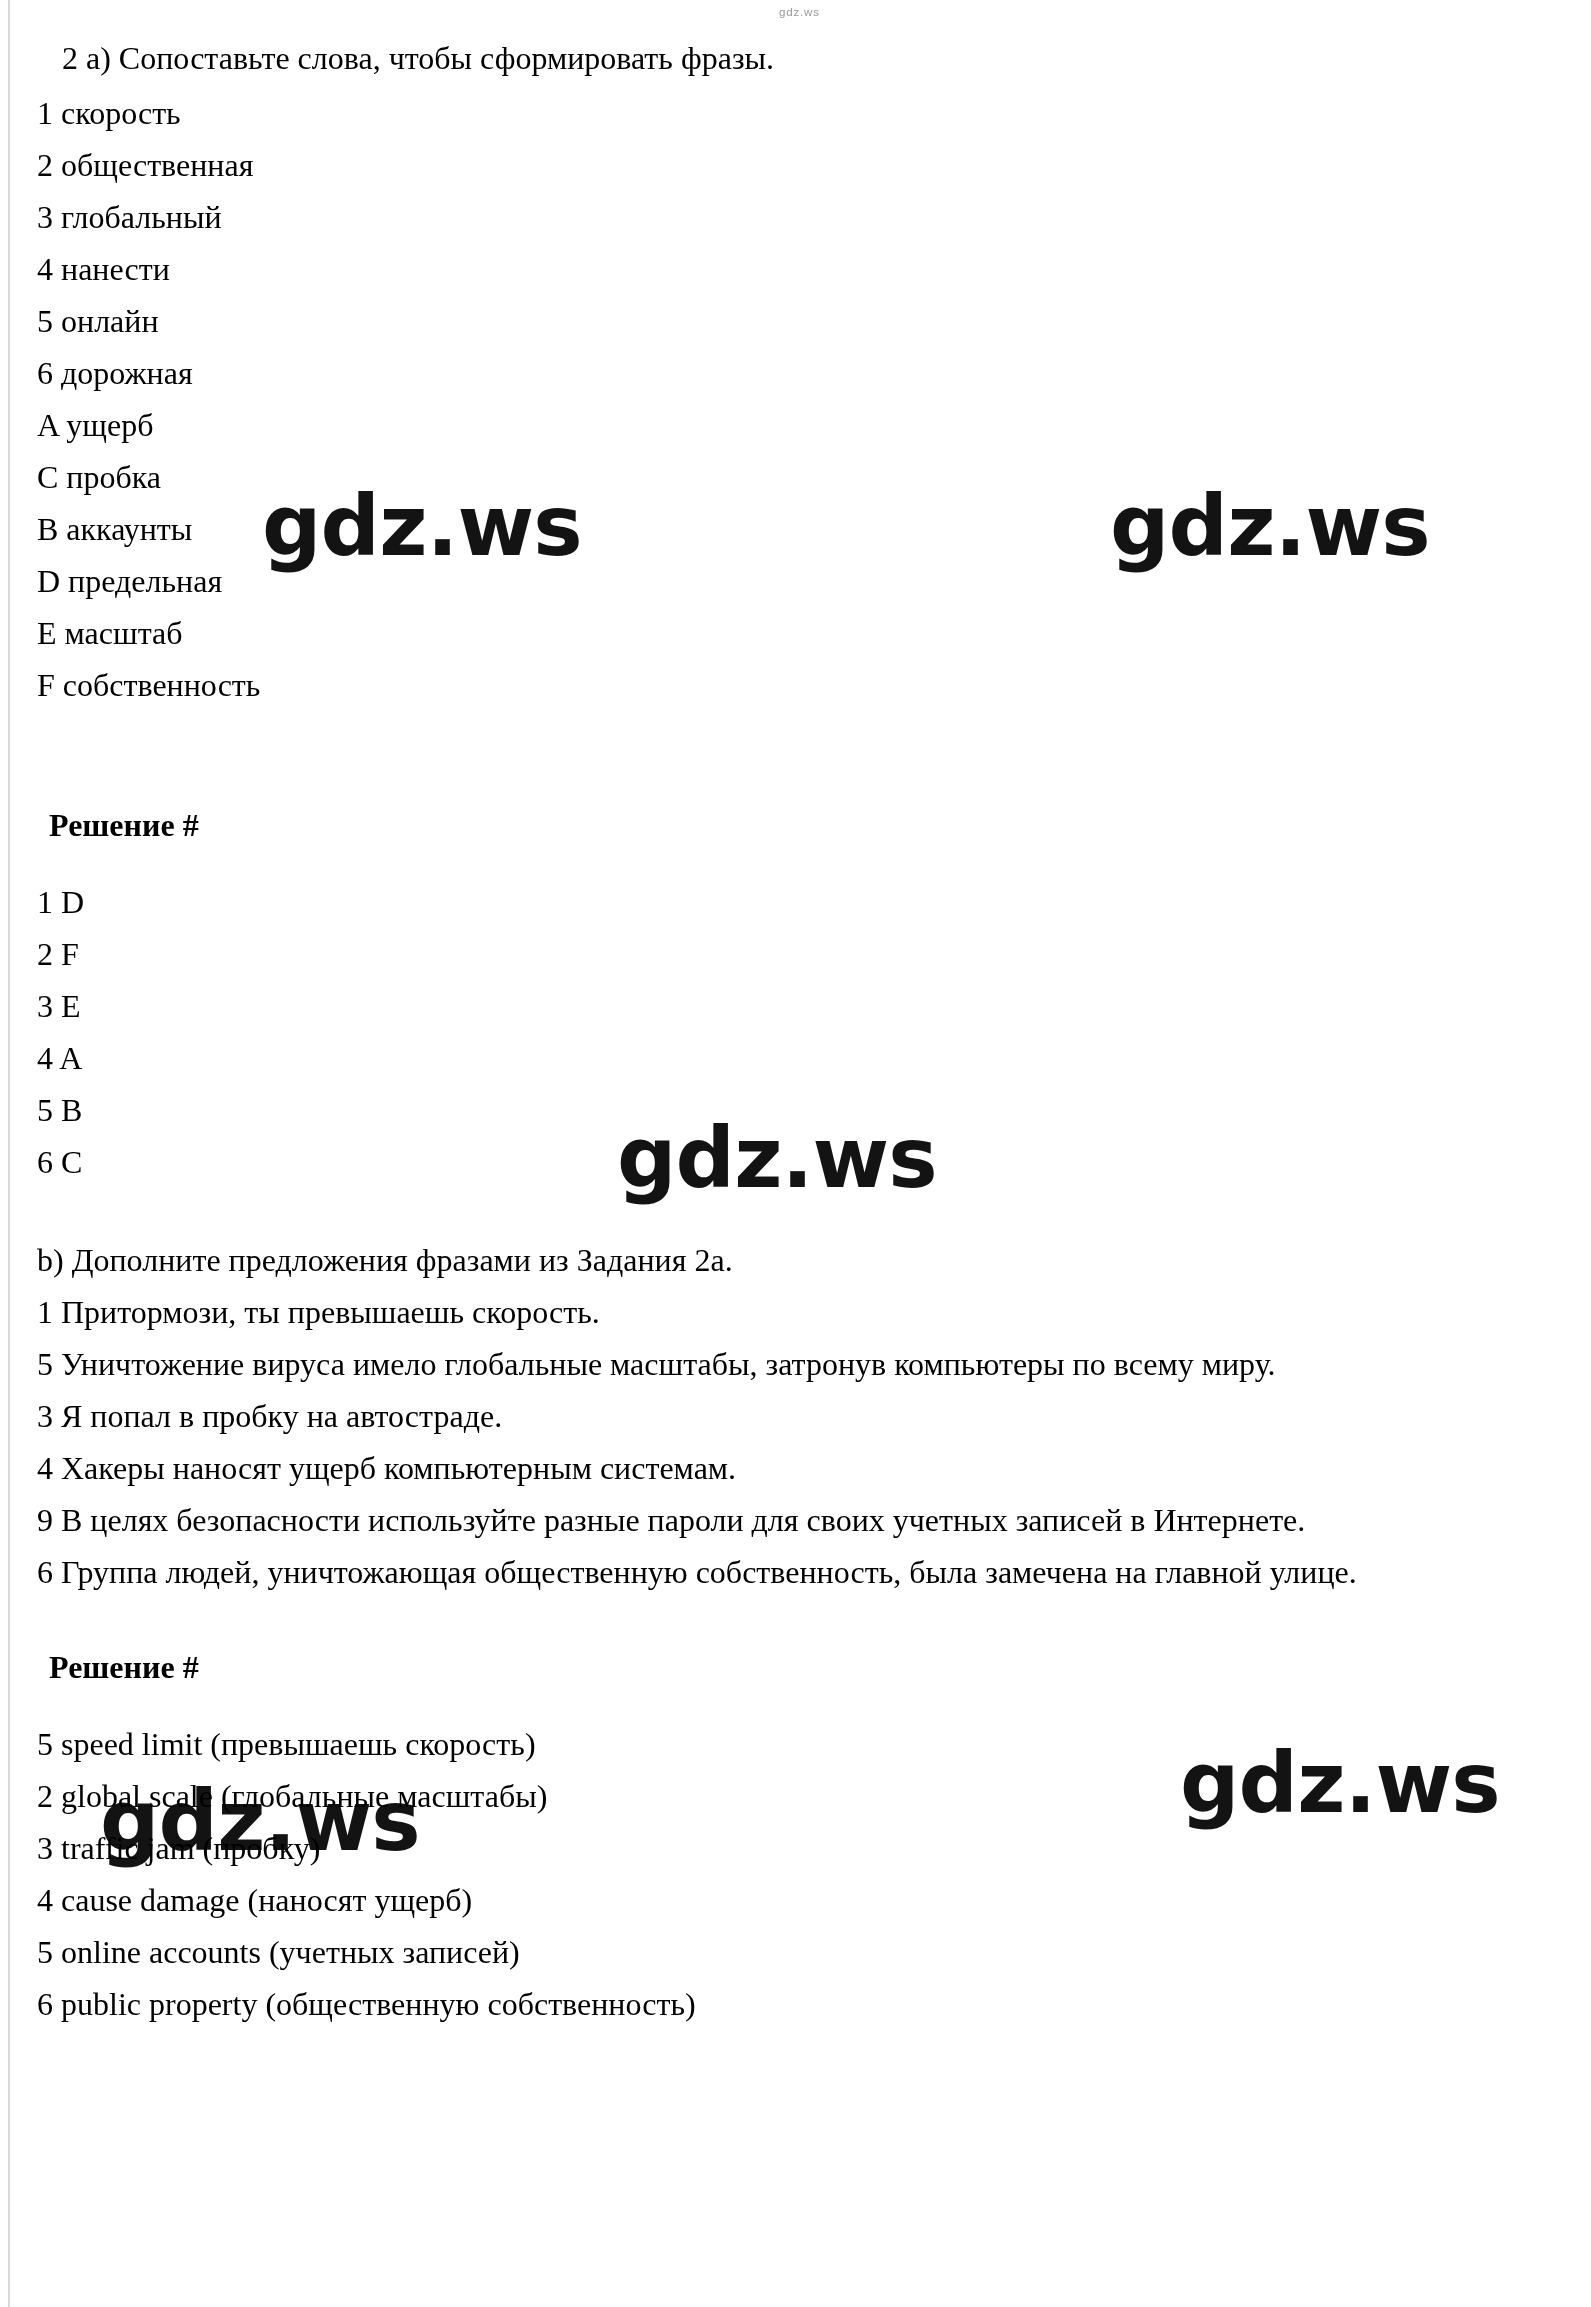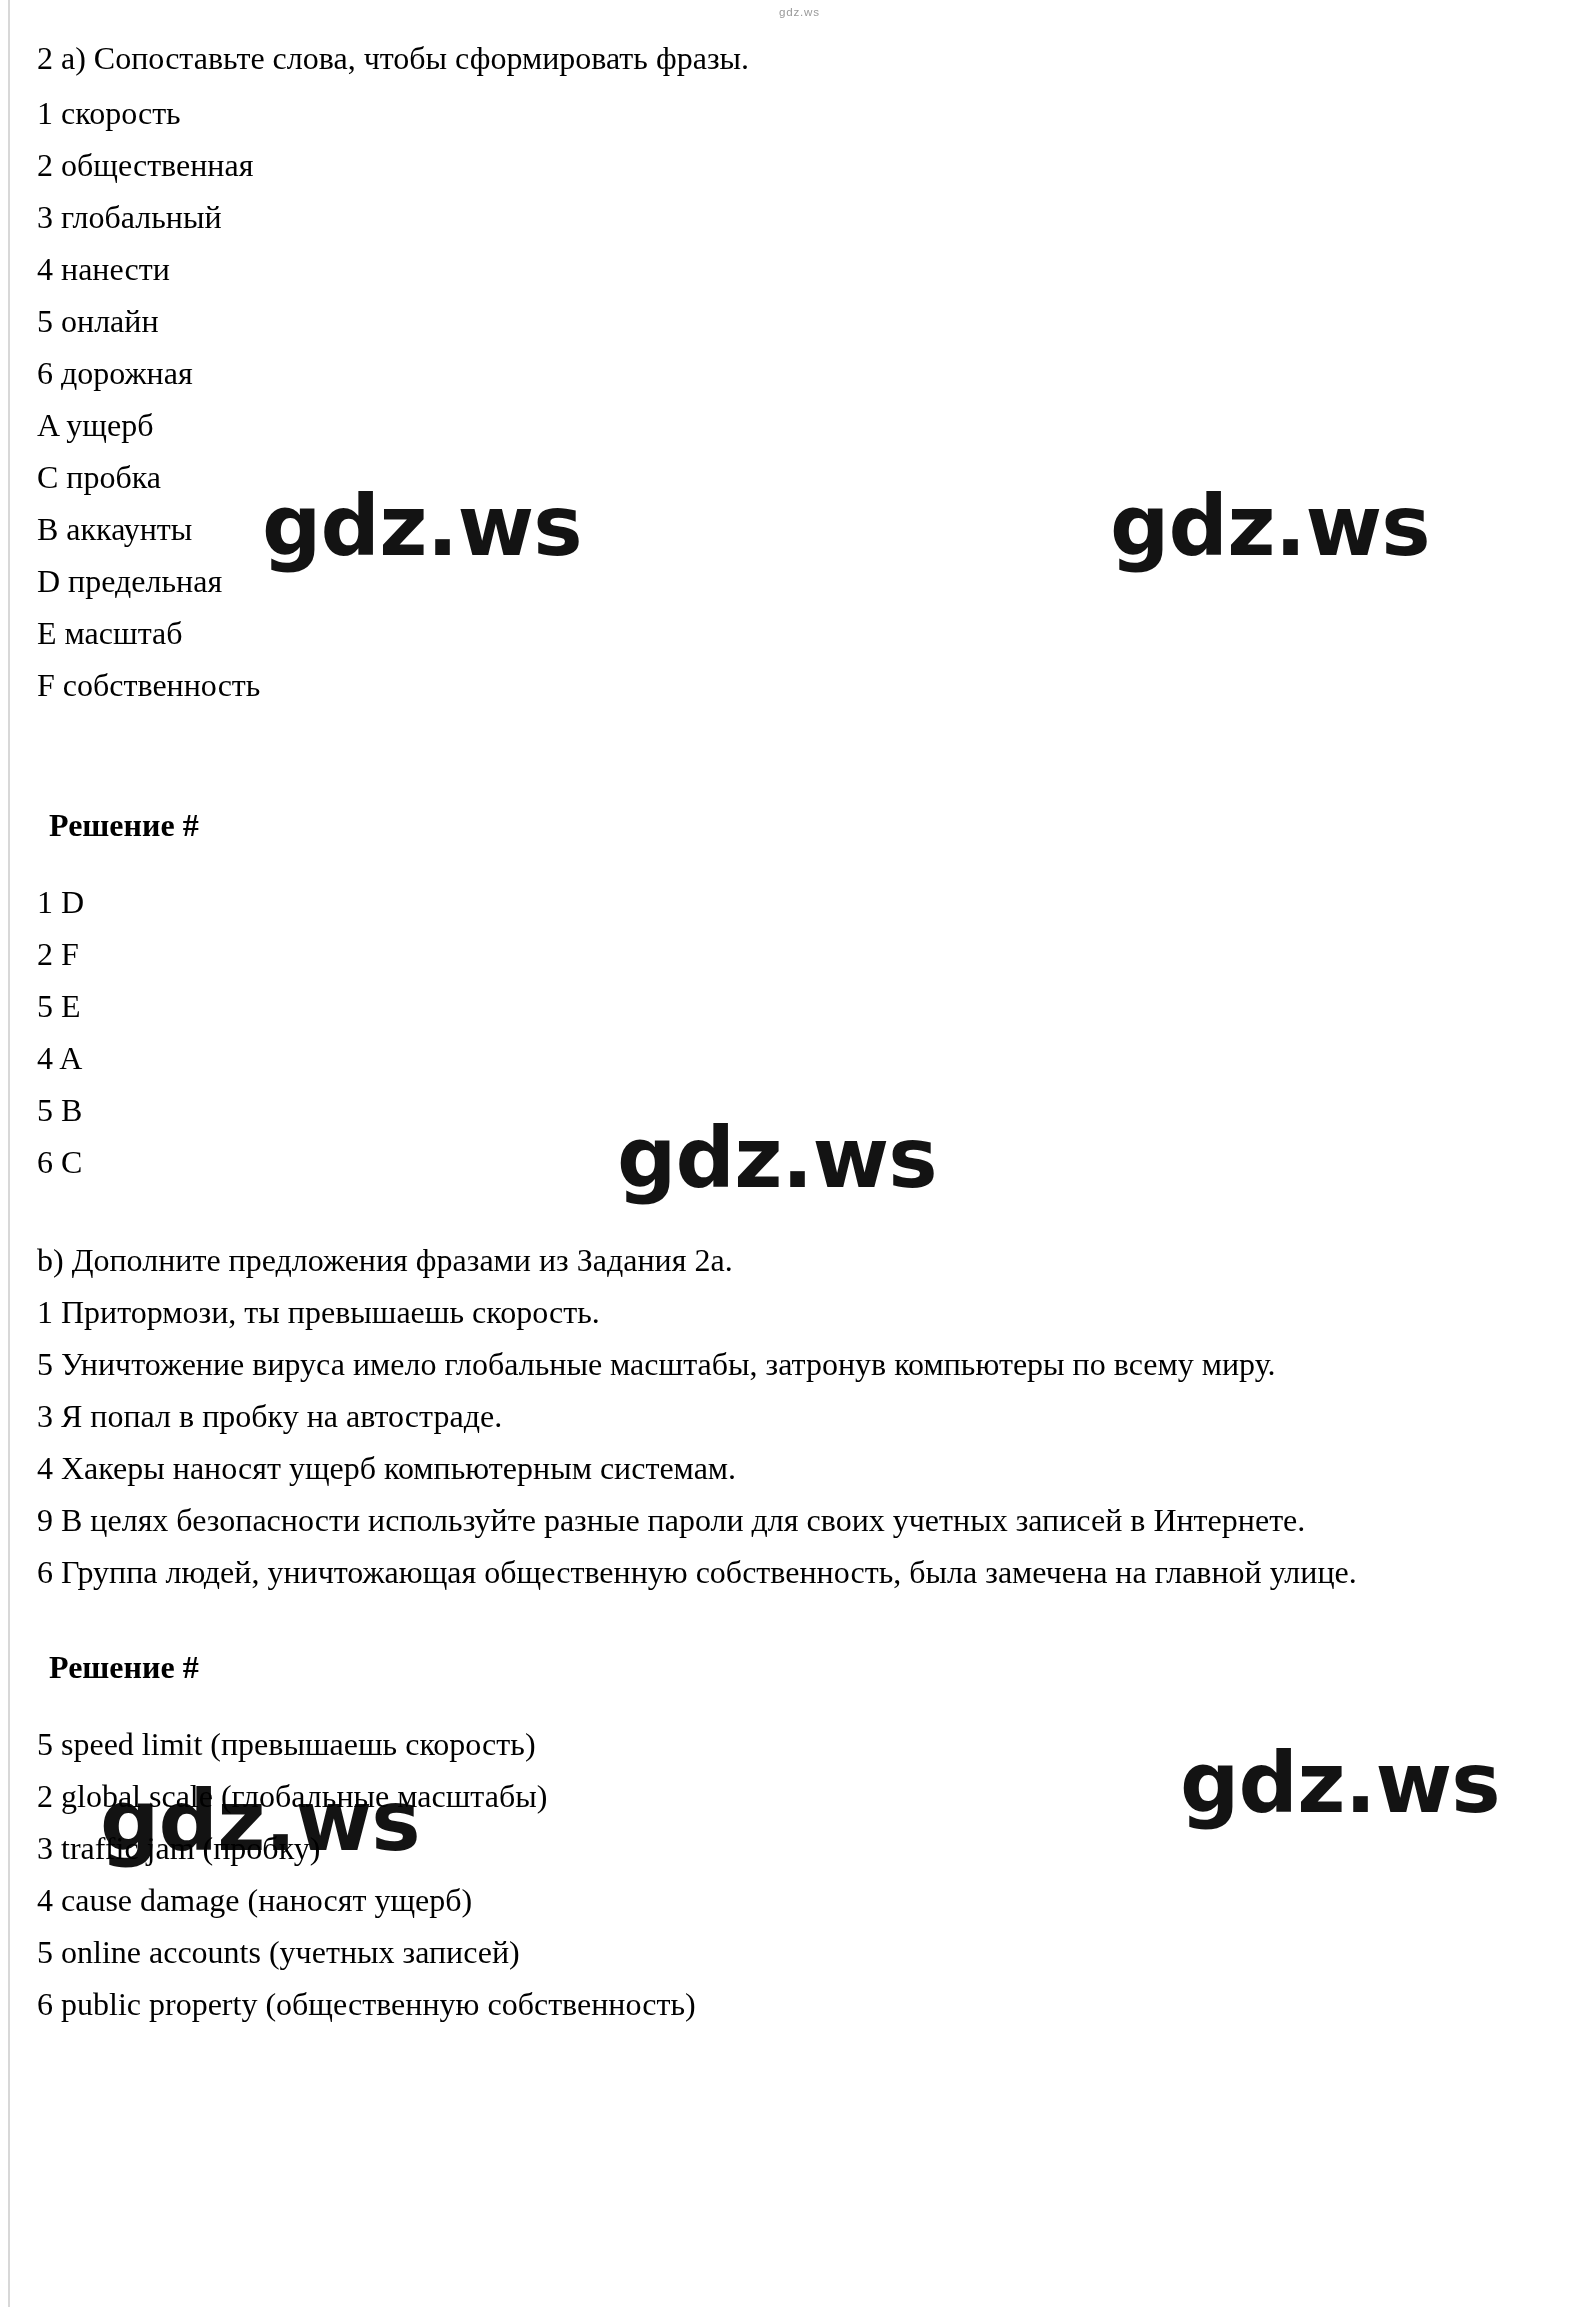--- a/index.html
+++ b/index.html
@@ -52,20 +52,21 @@
   .line {
     font-size: 32px;
     line-height: 52px;
     white-space: pre-wrap;
   }
 
   .task-head {
     font-size: 32px;
     line-height: 54px;
     margin-bottom: 1.5px;
+    margin-left: 25px;
   }
 
   .solution-head {
     font-size: 32px;
     line-height: 46px;
     font-weight: bold;
     font-family: "Liberation Serif", serif;
     margin-left: 12px;
   }
 
@@ -132,21 +133,21 @@
 
     <div class="gap-lg"></div>
 
     <div class="solution-head">Решение #</div>
 
     <div class="gap-sm"></div>
 
     <div>
       <div class="line">1 D</div>
       <div class="line">2 F</div>
-      <div class="line">5 E</div>
+      <div class="line">3 E</div>
       <div class="line">4 A</div>
       <div class="line">5 B</div>
       <div class="line">6 C</div>
     </div>
 
     <div class="gap-md"></div>
 
     <div class="line">b) Дополните предложения фразами из Задания 2a.</div>
 
     <div>

